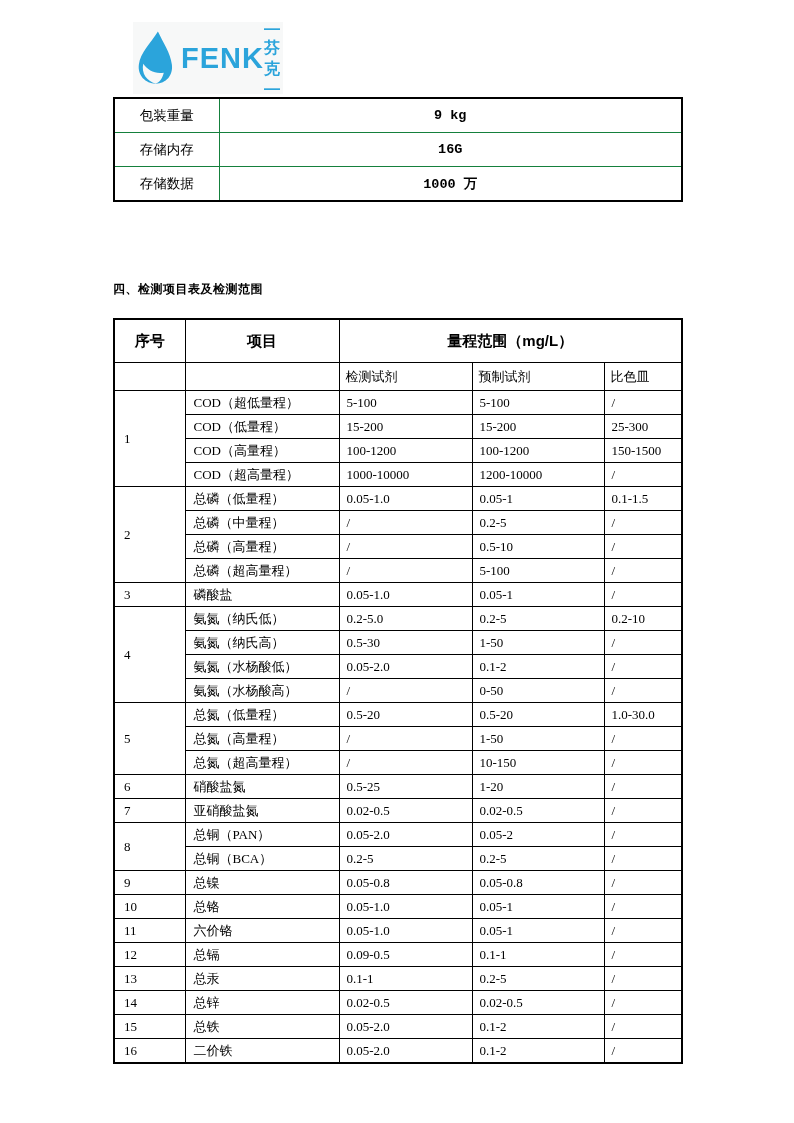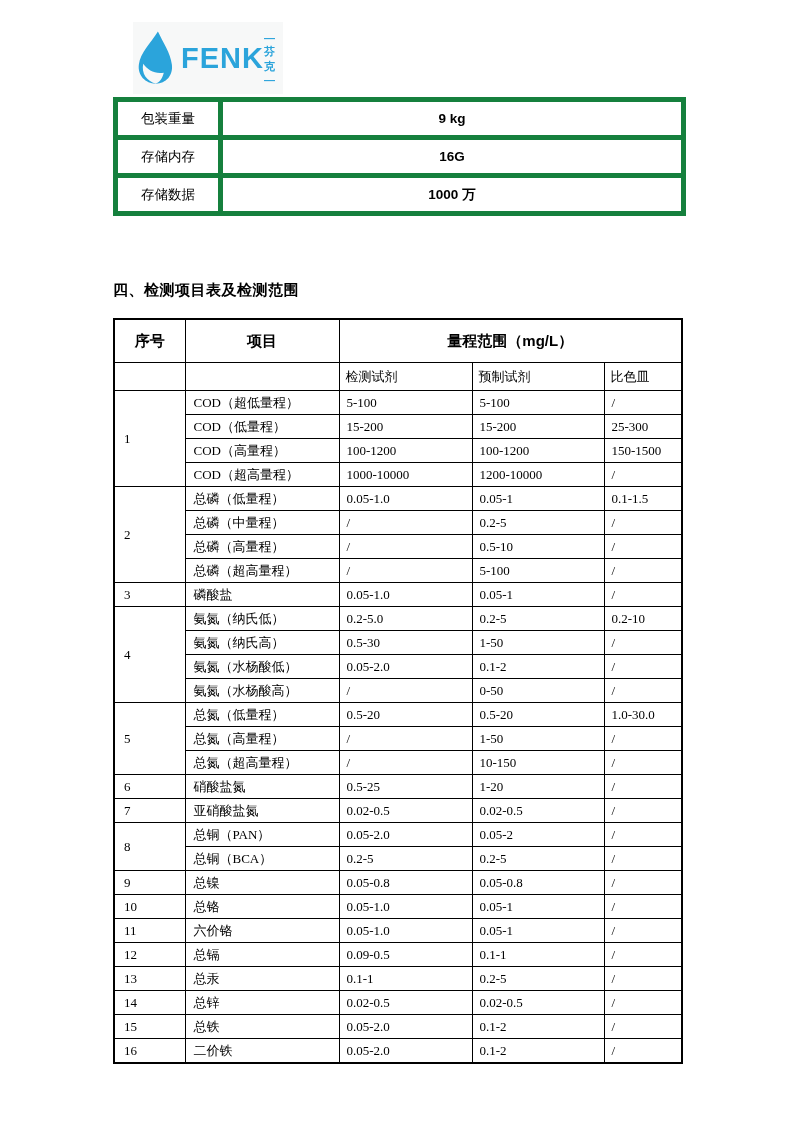--- a/index.html
+++ b/index.html
@@ -21,46 +21,47 @@
     gap:4px;
   }
   .logo-mark{flex:0 0 auto;display:block;}
   .logo-text{display:flex;flex-direction:row;align-items:center;}
   .brand{
     font-family:"Liberation Sans","DejaVu Sans",sans-serif;
     font-weight:bold;font-size:29px;line-height:1;letter-spacing:1px;
   }
   .brand-cn{
     font-family:"Liberation Sans","DejaVu Sans",sans-serif;
-    font-weight:bold;font-size:11px;letter-spacing:2px;margin-top:2px;
+    font-weight:bold;font-size:16px;letter-spacing:2px;margin-top:2px;
   }
 
   
   table{border-collapse:collapse;}
   .specs-table{
     position:absolute;left:113px;top:97px;
     width:568px;table-layout:fixed;
     border:2px solid #000;
   }
   .specs-table td{
-    border:5px solid #15803d;
+    border:1px solid #15803d;
     height:31px;
     text-align:center;vertical-align:middle;
     font-size:13.5px;
+    font-family:Liberation Mono, monospace;
   }
   .spec-value{
     font-family:"Liberation Sans","DejaVu Sans",sans-serif;
     font-weight:bold;font-size:13px;
   }
 
   
   .section-heading{
     position:absolute;left:113px;top:281px;
     font-family:"Liberation Sans","DejaVu Sans",sans-serif;
-    font-weight:bold;font-size:15px;letter-spacing:0.5px;
+    font-weight:bold;font-size:12px;letter-spacing:0.5px;
   }
 
   
   .detection-table{
     position:absolute;left:113px;top:318px;
     width:568px;table-layout:fixed;
     border:2px solid #000;
   }
   .detection-table th,.detection-table td{
     border:1px solid #000;

